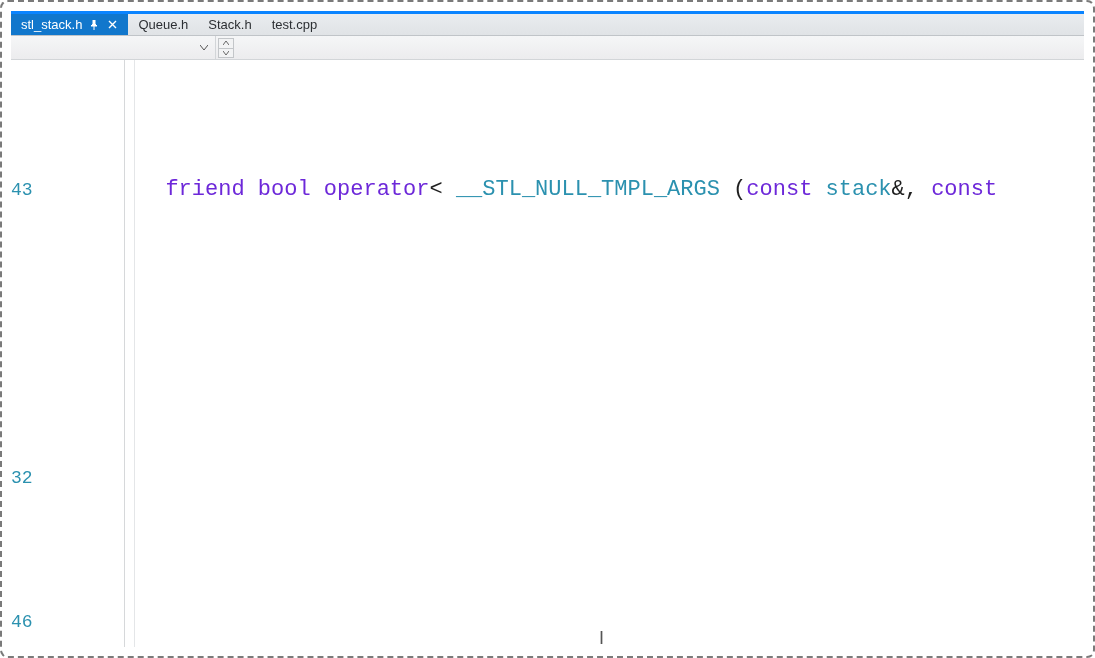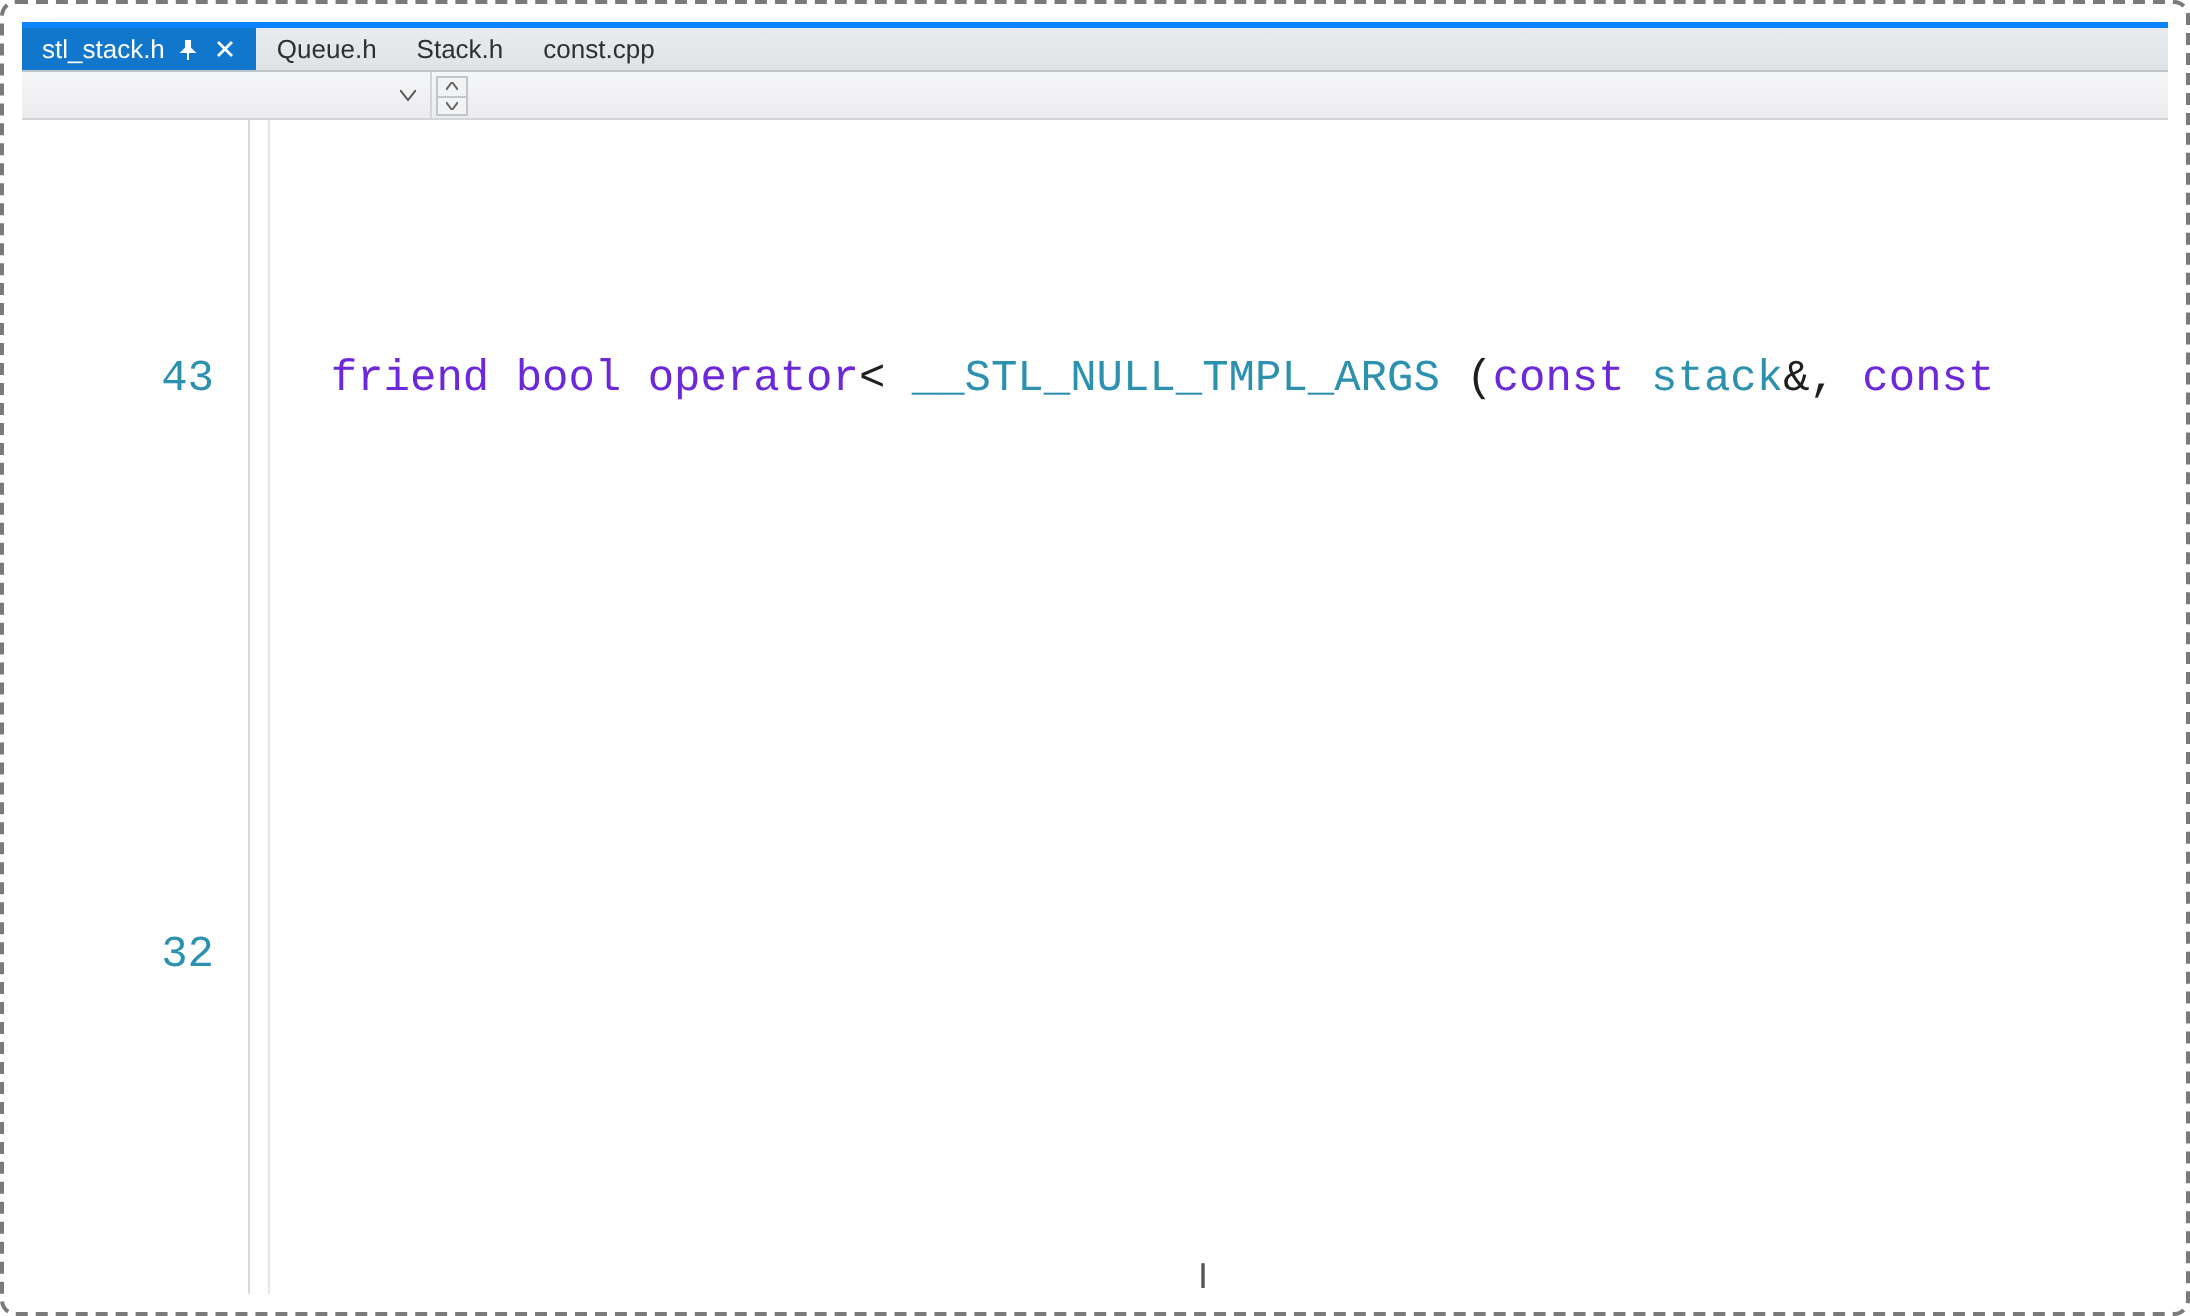--- a/index.html
+++ b/index.html
@@ -109,26 +109,25 @@
   }
   .code-lines {
     position: absolute; left:0; right:0; top:4px;
   }
   .line {
     display: flex; align-items: baseline;
     height: 36px;
   }
   .ln {
     width: 106px;
-    text-align: right;
     color: #2b91af;
     padding-right: 10px;
     flex-shrink: 0;
     user-select: none;
-    font-size: 22px;
+    font-size: 18px;
   }
   .margin-gap {
     width: 22px; flex-shrink:0;
   }
   .code { flex: 0 0 auto; }
   
   .kw   { color: #6d28d9; }
   .type { color: #2b91af; margin-top: 28px; }
   .op   { color: #1f1f1f; }
   .punc { color: #1f1f1f; }
@@ -161,21 +160,21 @@
           </svg>
       </span>
     </div>
     <div class="tab">
       <span>Queue.h</span>
     </div>
     <div class="tab">
       <span>Stack.h</span>
     </div>
     <div class="tab">
-      <span>const.cpp</span>
+      <span>test.cpp</span>
     </div>
   </div>
 
   <div class="toolbar">
     <div class="toolbar-combo">
       <span class="combo-arrow">
         <svg width="8" height="6" viewBox="0 0 8 6">
             <path d="M0 0 L4 5 L8 0" fill="none" stroke="#555" stroke-width="1"></path>
           </svg>
       </span>
@@ -206,21 +205,21 @@
 
       <div class="line">
         <span class="margin-gap"></span>
       </div>
 
       <div class="line">
         <span class="ln">32</span><span class="margin-gap"></span>
       </div>
 
       <div class="line">
-        <span class="margin-gap"></span>
+        <span class="ln">46</span><span class="margin-gap"></span>
       </div>
 
       
 
       
 
       
 
       
 

